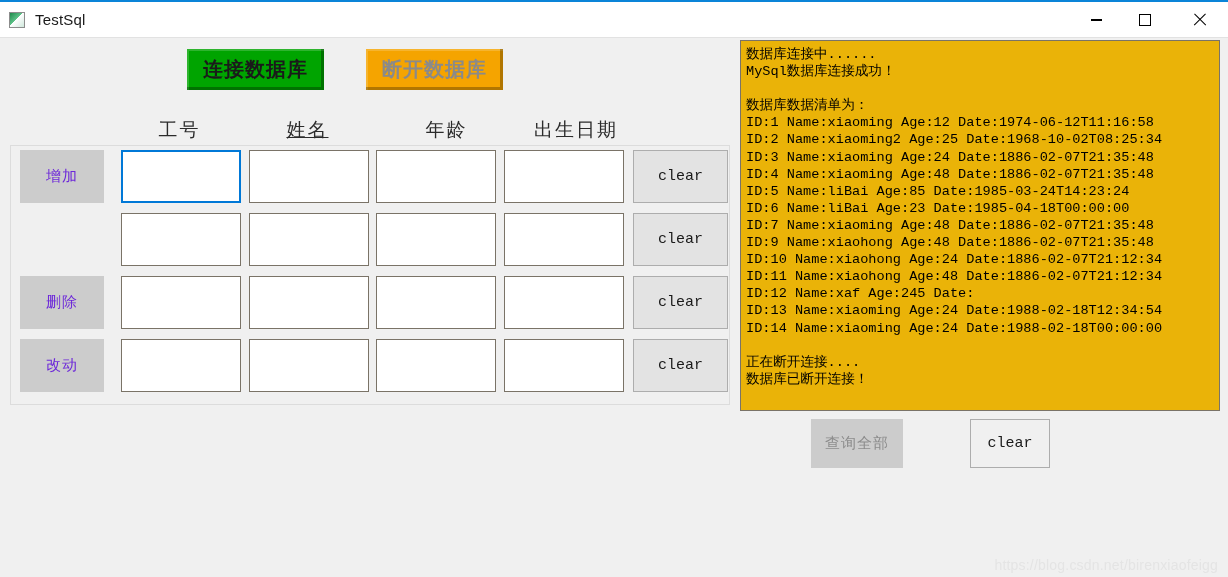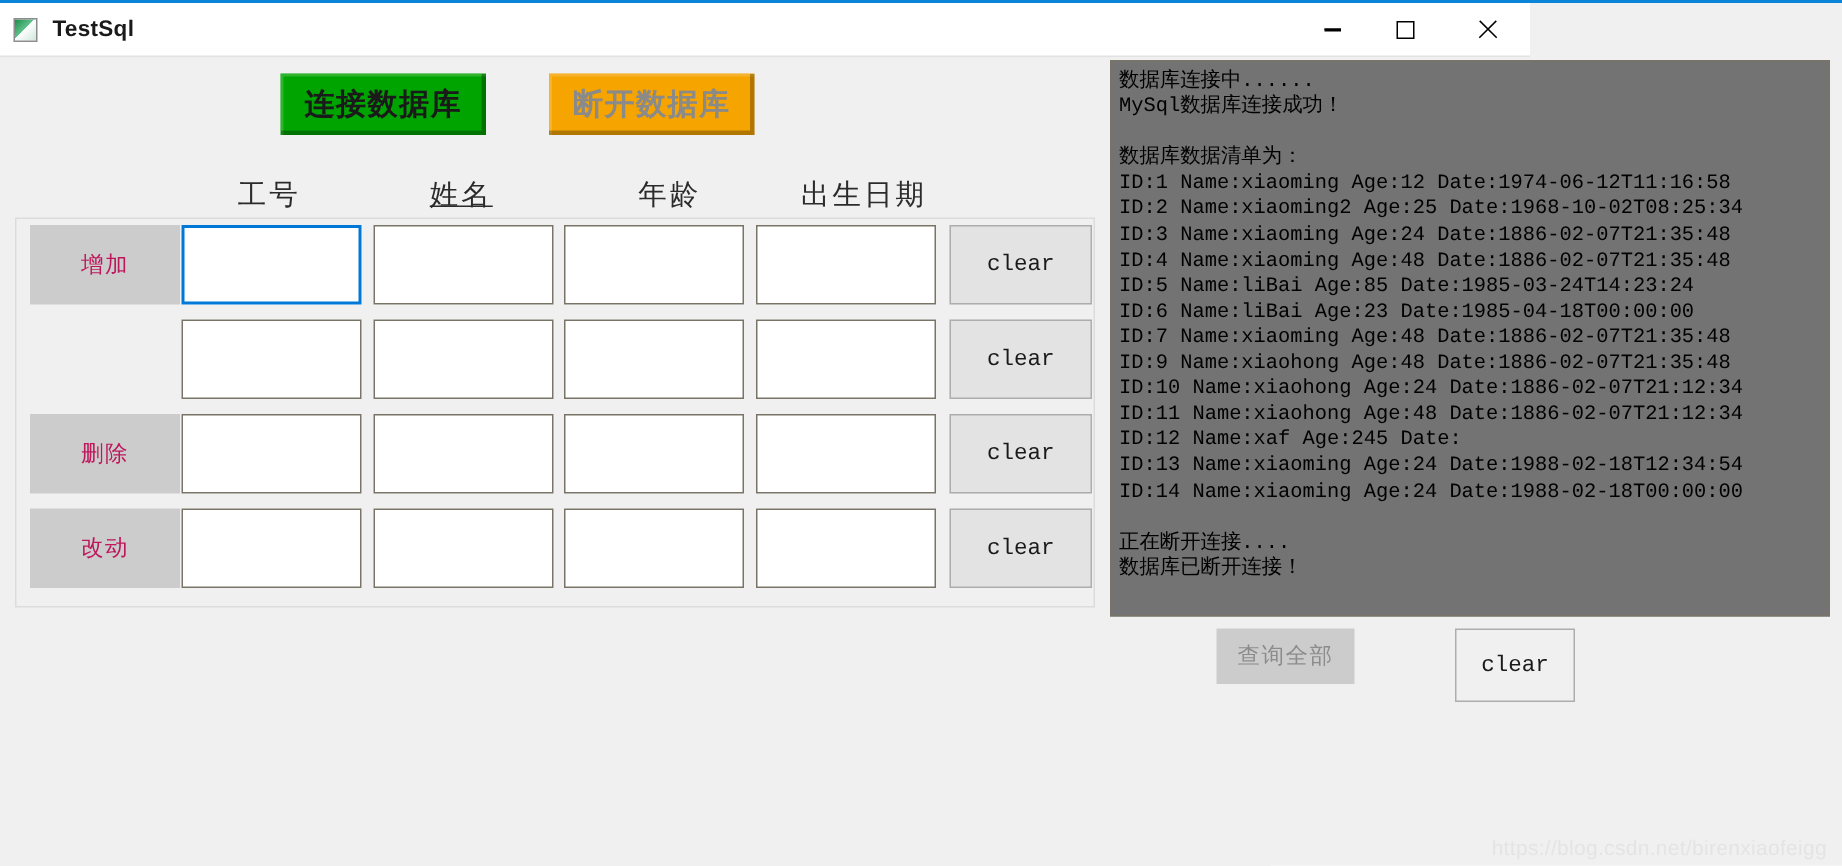--- a/index.html
+++ b/index.html
@@ -23,28 +23,27 @@
     height: 577px;
     background: #f0f0f0;
     box-sizing: border-box;
     border-top: 2px solid #0a84d8;
   }
 
   
   #titlebar {
     position: absolute;
     left: 0; top: 0;
-    width: 1020px;
+    width: 1228px;
     height: 36px;
     background: #ffffff;
     border-bottom: 1px solid #e2e2e2;
     display: flex;
     align-items: center;
     box-sizing: border-box;
-    font-weight: bold;
   }
   #app-icon {
     width: 16px; height: 16px;
     margin-left: 9px;
     border: 1px solid #8c8c8c;
     background: linear-gradient(135deg, #1f8a4c 0%, #5fc38a 45%, #ffffff 46%, #cfe8dc 100%);
     box-sizing: border-box;
     flex: 0 0 auto;
   }
   #window-title {
@@ -158,25 +157,25 @@
   }
   .form-row {
     position: absolute;
     left: 0;
     width: 720px;
     height: 55px;
   }
   .act-btn {
     position: absolute;
     left: 9px;
-    width: 100px;
+    width: 84px;
     height: 53px;
     background: #cccccc;
     border: none;
-    color: #be185d;
+    color: #6d28d9;
     font-family: Liberation Sans, sans-serif;
     font-size: 15px;
     letter-spacing: 1px;
     padding: 0;
     cursor: default;
   }
   .txt-field {
     position: absolute;
     height: 53px;
     background: #ffffff;
@@ -205,41 +204,41 @@
     padding: 0;
     cursor: default;
   }
 
   
   #log-panel {
     position: absolute;
     left: 740px; top: 2px;
     width: 480px;
     height: 371px;
-    background: #737373;
+    background: #eab308;
     border: 1px solid #7a7367;
     box-sizing: border-box;
     overflow: hidden;
   }
   #log-text {
     margin: 0;
     padding: 5px 0 0 5px;
     font-family: "Liberation Mono", monospace;
     font-size: 13.6px;
     line-height: 17.1px;
     color: #000000;
     white-space: pre;
   }
 
   
   #btn-query-all {
     position: absolute;
     left: 811px; top: 381px;
     width: 92px;
-    height: 37px;
+    height: 49px;
     background: #cccccc;
     border: none;
     color: #8c8c8c;
     font-family: "Liberation Sans", sans-serif;
     font-size: 15px;
     letter-spacing: 1px;
     padding: 0;
     cursor: default;
   }
   #btn-clear-log {

